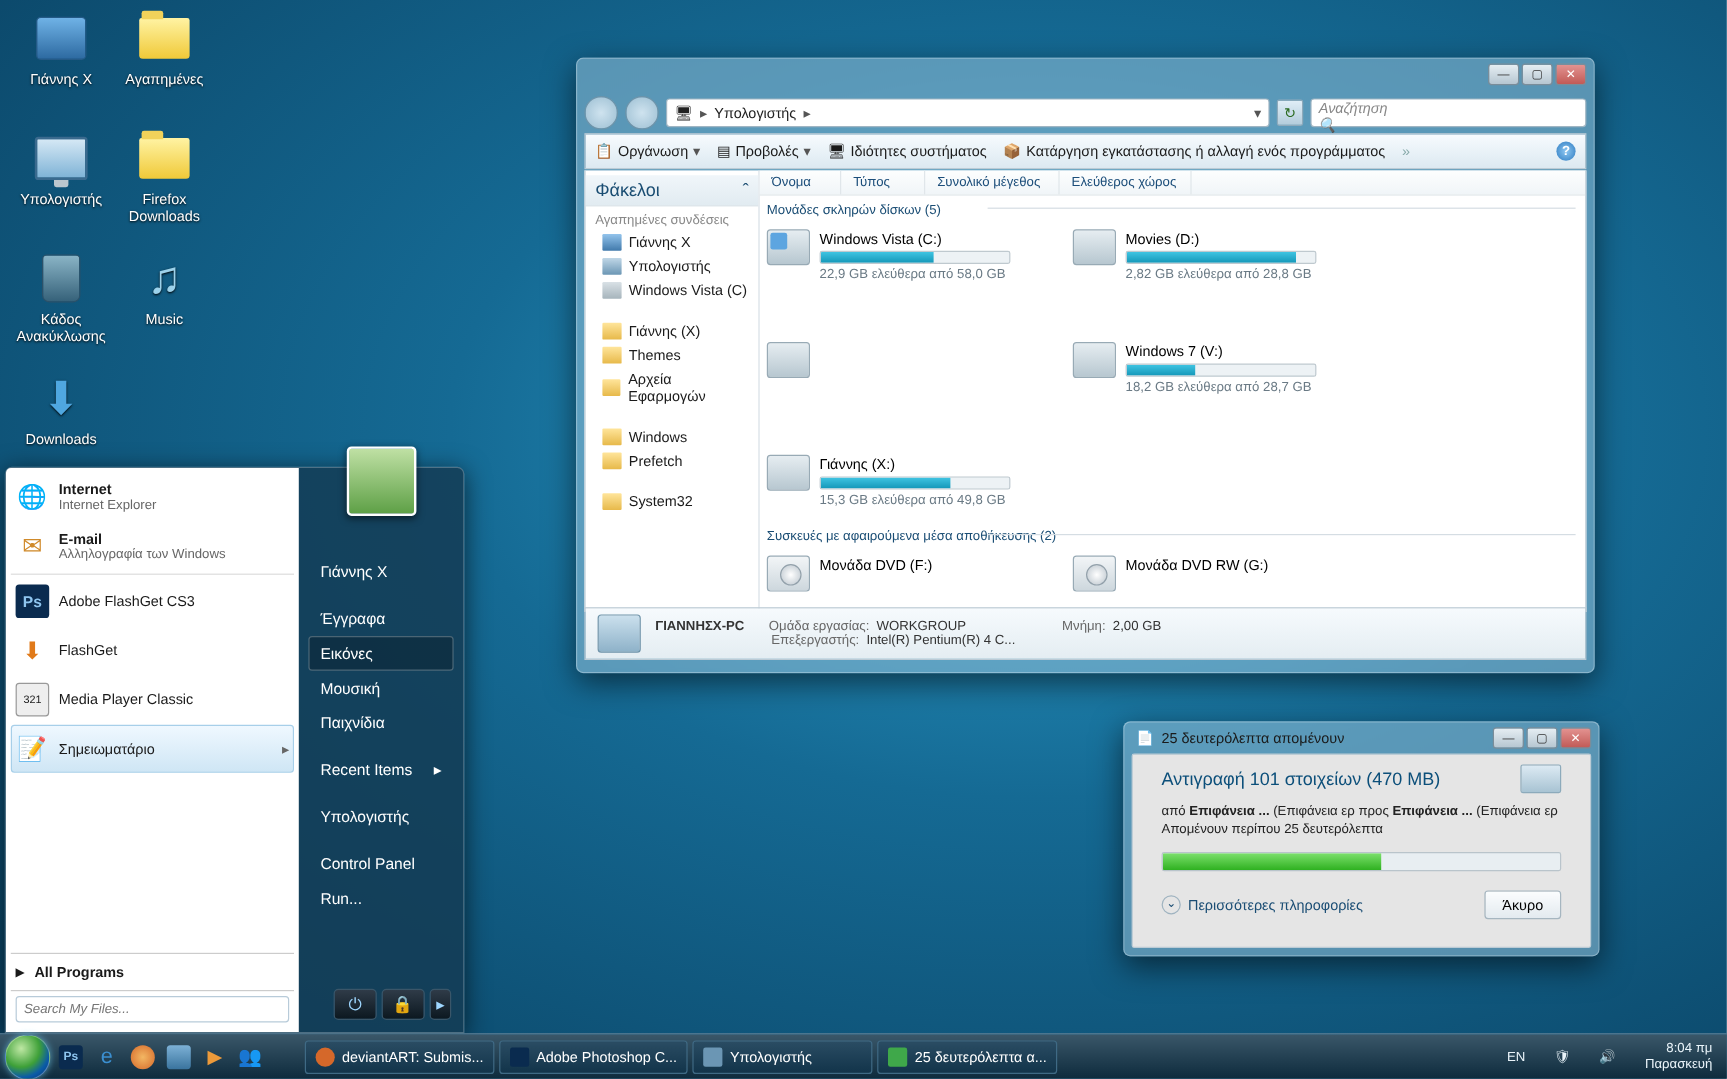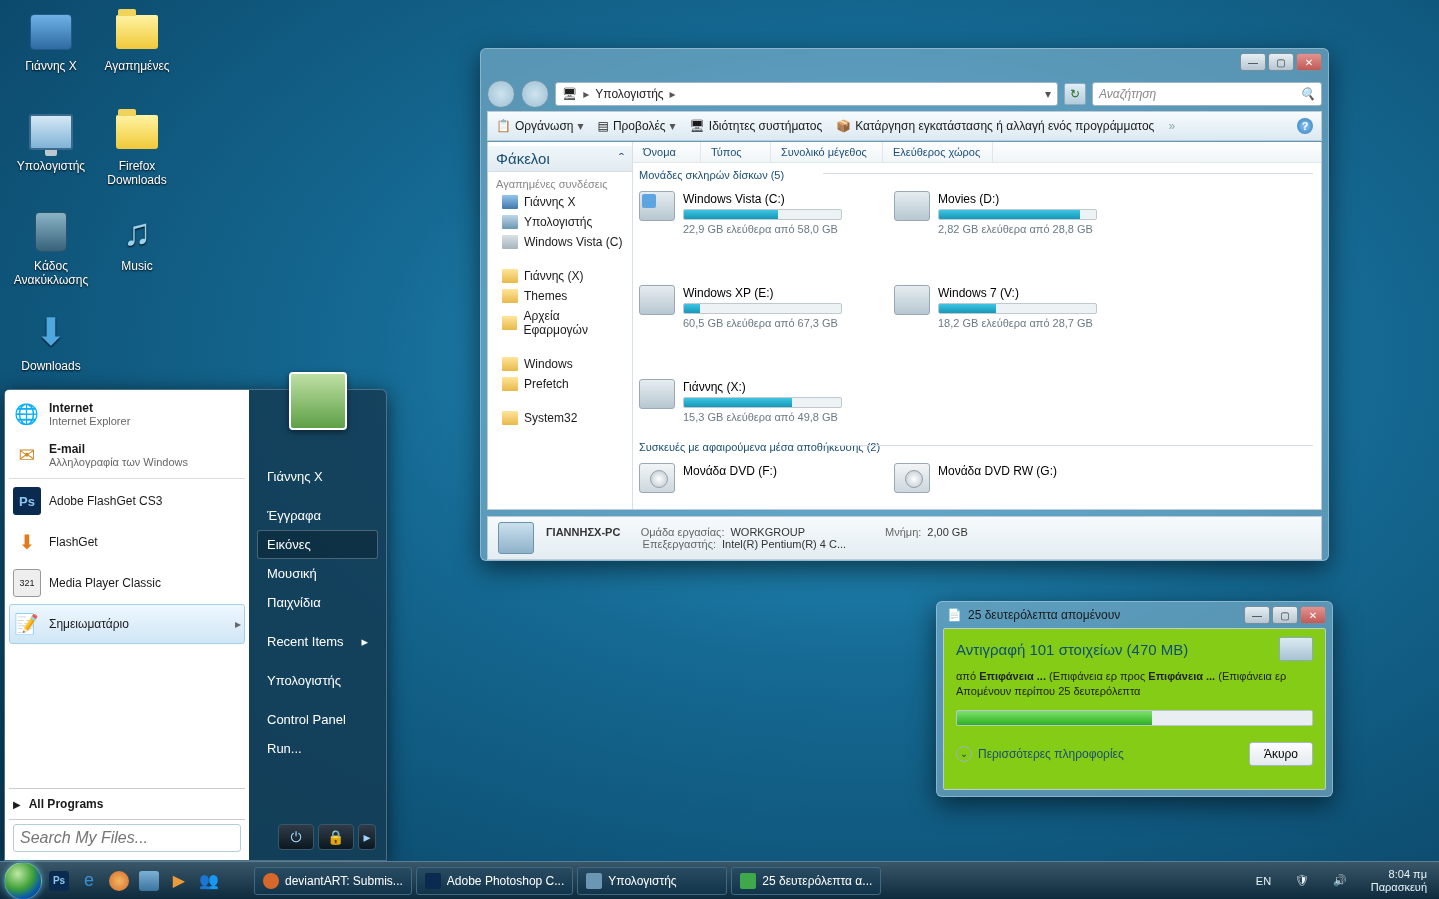--- a/index.html
+++ b/index.html
@@ -21,40 +21,40 @@
 
 .start-menu { position: absolute; left: 4px; bottom: 38px; width: 383px; height: 472px; display:flex; background: rgba(20,60,85,0.85); border:1px solid rgba(255,255,255,0.25); border-radius:6px 6px 0 0; box-shadow:0 4px 20px rgba(0,0,0,0.6); }
 .sm-left { width: 244px; background:#fff; border-radius:4px 0 0 0; display:flex;flex-direction:column;padding:4px;font-size:12px;color:#1a1a1a; }
 .sm-item { display:flex; align-items:center; gap:8px; padding:6px 4px; border-bottom:1px solid rgba(0,0,0,0); }
 .sm-item:hover,.sm-item.hover{background:linear-gradient(#f6fbfe,#d0e7f7);border:1px solid #a7cfe9;border-radius:3px;padding:5px 3px;}
 .sm-item.hover{background:linear-gradient(#eff8ff,#cfe6f5);}
 .sm-iicon{width:28px;height:28px;display:flex;align-items:center;justify-content:center;font-size:20px;border-radius:3px;}
 .sm-sub{color:#666;font-size:11px;}
 .sm-bottom{margin-top:auto;border-top:1px solid #ccc;padding:8px 4px;display:flex;align-items:center;gap:8px;}
 .sm-search{border-top:1px solid #ccc;padding:4px;}
-.sm-search input{width:100%;padding:4px 6px;font-size:16px;font-style:italic;color:#888;border:1px solid #b8cbd9;border-radius:3px;}
+.sm-search input{width:100%;padding:4px 6px;font-size:11px;font-style:italic;color:#888;border:1px solid #b8cbd9;border-radius:3px;}
 .sm-right{flex:1;padding:72px 8px 8px;display:flex;flex-direction:column;font-size:13px;color:#fff;position:relative;}
 .sm-right .avatar{position:absolute;top:-18px;left:50%;transform:translateX(-50%);width:58px;height:58px;background:linear-gradient(#bfe0a4,#5ea046);border:2px solid #fff;border-radius:4px;box-shadow:0 2px 6px rgba(0,0,0,0.5);}
 .sm-r-item{padding:7px 10px;border-radius:3px;cursor:pointer;}
 .sm-r-item.sel{background:rgba(0,0,0,0.25);border:1px solid rgba(255,255,255,0.25);padding:6px 9px;}
 .sm-r-gap{height:10px;}
 .sm-power{position:absolute;right:10px;bottom:10px;display:flex;gap:4px;}
 .sm-pwr-btn{width:36px;height:26px;background:linear-gradient(#2f3b48,#0c1820);border:1px solid #3a5669;border-radius:4px;display:flex;align-items:center;justify-content:center;color:#9fd7ff;font-size:14px;}
 
 
 .window { position:absolute; background:rgba(160,200,222,0.5); border:1px solid rgba(255,255,255,0.3); border-radius:6px; box-shadow:0 8px 26px rgba(0,0,0,0.55); backdrop-filter: blur(2px); }
 .win-controls{position:absolute;top:4px;right:6px;display:flex;gap:2px;}
 .win-btn{width:26px;height:18px;background:linear-gradient(#e6eef3,#b6c6d1);border:1px solid #7a8d9a;border-radius:3px;display:flex;align-items:center;justify-content:center;font-size:10px;color:#333;}
 .win-btn.close{background:linear-gradient(#e39391,#c15a56);color:#fff;}
 .explorer{left:480px;top:48px;width:849px;height:513px;}
 .ex-nav{position:absolute;top:30px;left:6px;right:6px;height:30px;display:flex;align-items:center;gap:6px;}
 .nav-btn{width:28px;height:28px;border-radius:50%;background:radial-gradient(#cfe3ef,#9bbed2);border:1px solid #6e94aa;}
 .breadcrumb{flex:1;height:24px;background:#fff;border:1px solid #9fb5c3;border-radius:3px;display:flex;align-items:center;padding:0 6px;font-size:12px;gap:6px;color:#222;}
 .bc-arrow{color:#555;}
-.ex-search{width:230px;height:24px;background:#fff;border:1px solid #9fb5c3;border-radius:3px;font-size:12px;padding:0 6px;color:#888;font-style:italic;display:flex;align-items:center;justify-content:space-between;}
+.ex-search{width:230px;height:24px;background:#fff;border:1px solid #9fb5c3;border-radius:3px;font-size:12px;padding:0 6px;color:#888;font-style:italic;display:flex;align-items:flex-start;justify-content:space-between;flex-direction:column;}
 .ex-refresh{width:22px;height:22px;background:linear-gradient(#e0eef7,#b3ccdb);border:1px solid #8eaabb;border-radius:2px;display:flex;align-items:center;justify-content:center;font-size:12px;color:#2a6a1f;}
 .ex-toolbar{position:absolute;top:62px;left:6px;right:6px;height:30px;background:linear-gradient(#f7fbfe,#dce9f1);border:1px solid #bccbd5;display:flex;align-items:center;padding:0 8px;font-size:12px;color:#1a1a1a;gap:14px;}
 .tb-item{display:flex;align-items:center;gap:4px;}
 .tb-sep{color:#8aa;}
 .help-icon{margin-left:auto;width:16px;height:16px;border-radius:50%;background:radial-gradient(#8fc8f2,#2a79c0);color:#fff;display:flex;align-items:center;justify-content:center;font-size:11px;font-weight:bold;}
 .ex-body{position:absolute;top:93px;left:6px;right:6px;bottom:50px;background:#fff;display:flex;border:1px solid #bccbd5;border-top:none;}
 .ex-tree{width:145px;border-right:1px solid #d7e0e6;font-size:12px;padding:4px 0;overflow:hidden;}
 .tree-hdr{background:linear-gradient(#f0f6fa,#e1ebf1);padding:4px 8px;color:#1a4d72;font-size:15px;display:flex;justify-content:space-between;border-bottom:1px solid #d7e0e6;}
 .tree-sect{color:#888;padding:6px 8px 2px;font-size:11px;}
 .tree-item{padding:3px 8px 3px 14px;display:flex;align-items:center;gap:6px;color:#1a1a1a;cursor:pointer;}
@@ -70,28 +70,28 @@
 .drives{display:flex;flex-wrap:wrap;padding:4px 0 6px;gap:40px;}
 .drive{width:215px;display:flex;gap:8px;padding:4px 6px;align-items:flex-start;}
 .dico{width:36px;height:30px;flex-shrink:0;background:linear-gradient(#e6edf1,#b7c7d0);border:1px solid #98aab5;border-radius:3px;position:relative;}
 .dico.os::before{content:"";position:absolute;top:2px;left:2px;width:14px;height:14px;background:#5da5e0;border-radius:2px;}
 .dico.dvd{background:linear-gradient(#f2f5f7,#cdd7dd);}
 .dico.dvd::before{content:"";position:absolute;top:6px;left:10px;width:16px;height:16px;border-radius:50%;background:radial-gradient(#fff,#bac4cc);border:1px solid #93a1ab;}
 .dinfo{flex:1;line-height:1.35;}
 .pbar{height:11px;border:1px solid #bfc9cf;border-radius:2px;margin:2px 0 2px;background:#edf2f5;overflow:hidden;}
 .pbar .fill{height:100%;background:linear-gradient(#3fc4e2,#1598b9);}
 .dfree{color:#6a7a85;font-size:11px;}
-.ex-status{position:absolute;left:6px;right:6px;bottom:0;height:44px;background:linear-gradient(#f6fafd,#e4edf2);border:1px solid #bccbd5;display:flex;align-items:center;padding:0 10px;font-size:11px;color:#333;gap:12px;}
+.ex-status{position:absolute;left:6px;right:6px;bottom:10px;height:44px;background:linear-gradient(#f6fafd,#e4edf2);border:1px solid #bccbd5;display:flex;align-items:center;padding:0 10px;font-size:11px;color:#333;gap:12px;}
 .ex-status .stico{width:36px;height:32px;background:linear-gradient(#cbe0ed,#8eb2c9);border:1px solid #6e93a9;border-radius:3px;}
 .stlab{color:#666;display:inline-block;min-width:98px;text-align:right;margin-right:6px;}
 
 
 .copy-dlg{left:936px;top:601px;width:397px;height:196px;}
 .cd-title{position:absolute;top:6px;left:10px;font-size:12px;color:#1a1a1a;display:flex;align-items:center;gap:6px;}
-.cd-body{position:absolute;top:26px;left:6px;right:6px;bottom:6px;background:#84cc16;border:1px solid #bccbd5;border-radius:2px;padding:8px 12px;}
+.cd-body{position:absolute;top:26px;left:6px;right:6px;bottom:6px;background:#e5e5e5;border:1px solid #bccbd5;border-radius:2px;padding:8px 24px;}
 .cd-head{color:#0c4f7a;font-size:15px;display:flex;justify-content:space-between;align-items:center;}
 .cd-text{font-size:11px;color:#222;margin-top:8px;line-height:1.4;}
 .cd-prog{height:16px;border:1px solid #b9c4cb;border-radius:2px;margin-top:10px;background:#e8eef2;overflow:hidden;}
 .cd-prog .fill{height:100%;background:linear-gradient(#7ce06c,#2fb121);}
 .cd-more{margin-top:16px;display:flex;align-items:center;justify-content:space-between;}
 .cd-expand{font-size:12px;color:#1a4d74;display:flex;align-items:center;gap:6px;}
 .cd-cancel{padding:4px 14px;font-size:12px;background:linear-gradient(#fbfdfe,#e3eaef);border:1px solid #a6b6c0;border-radius:3px;}
 
 
 .taskbar{position:absolute;left:0;right:0;bottom:0;height:38px;background:linear-gradient(#3a5769,#0e2b3d);border-top:1px solid #5b7e95;display:flex;align-items:center;padding:0 4px;gap:4px;}
@@ -241,27 +241,20 @@
       <div class="dinfo">
               <div>Movies (D:)</div>
         <div class="pbar">
                 <div class="fill" style="width:90%"></div>
               </div>
         <div class="dfree">2,82 GB ελεύθερα από 28,8 GB</div>
             </div>
           </div>
           <div class="drive">
       <div class="dico "></div>
-      <div class="dinfo">
-              <div>Windows XP (E:)</div>
-        <div class="pbar">
-                <div class="fill" style="width:10%"></div>
-              </div>
-        <div class="dfree">60,5 GB ελεύθερα από 67,3 GB</div>
-            </div>
           </div>
           <div class="drive">
       <div class="dico "></div>
       <div class="dinfo">
               <div>Windows 7 (V:)</div>
         <div class="pbar">
                 <div class="fill" style="width:36%"></div>
               </div>
         <div class="dfree">18,2 GB ελεύθερα από 28,7 GB</div>
             </div>

